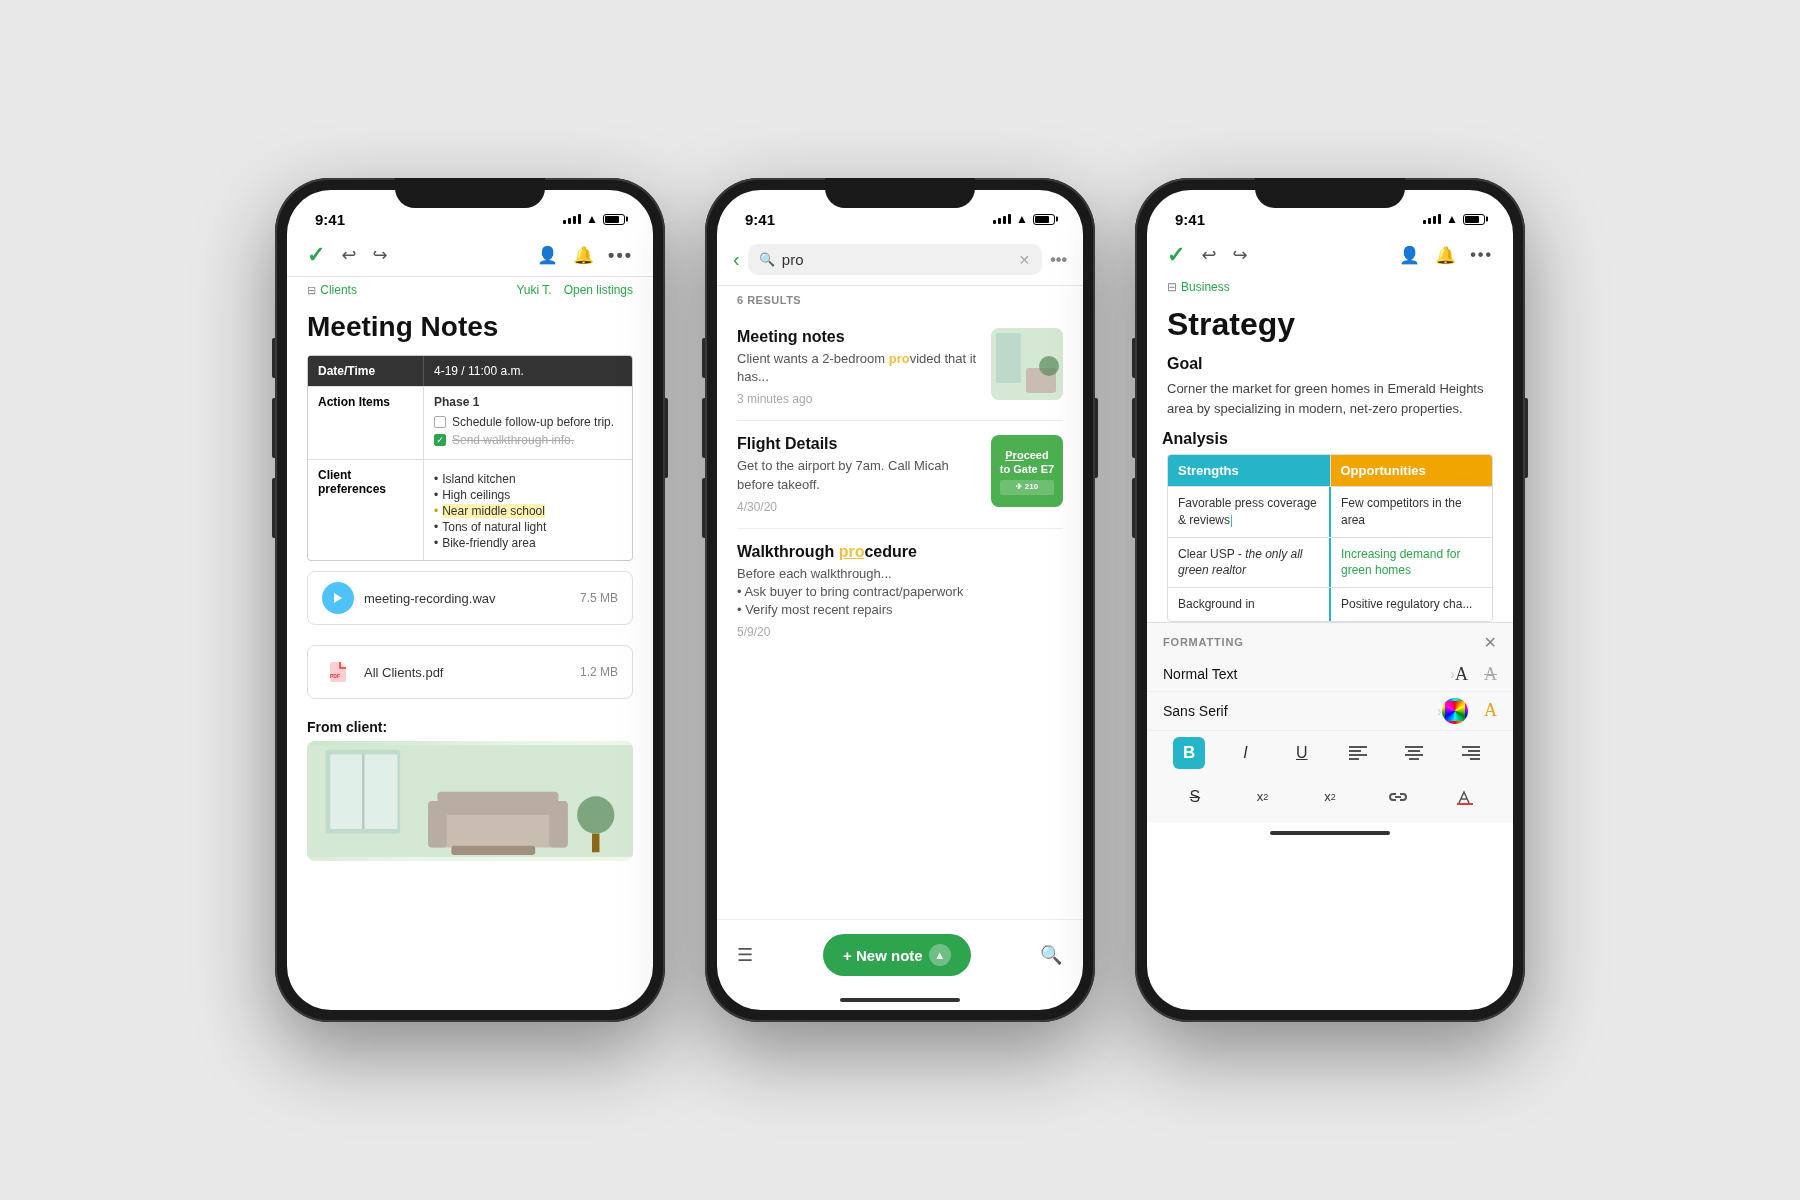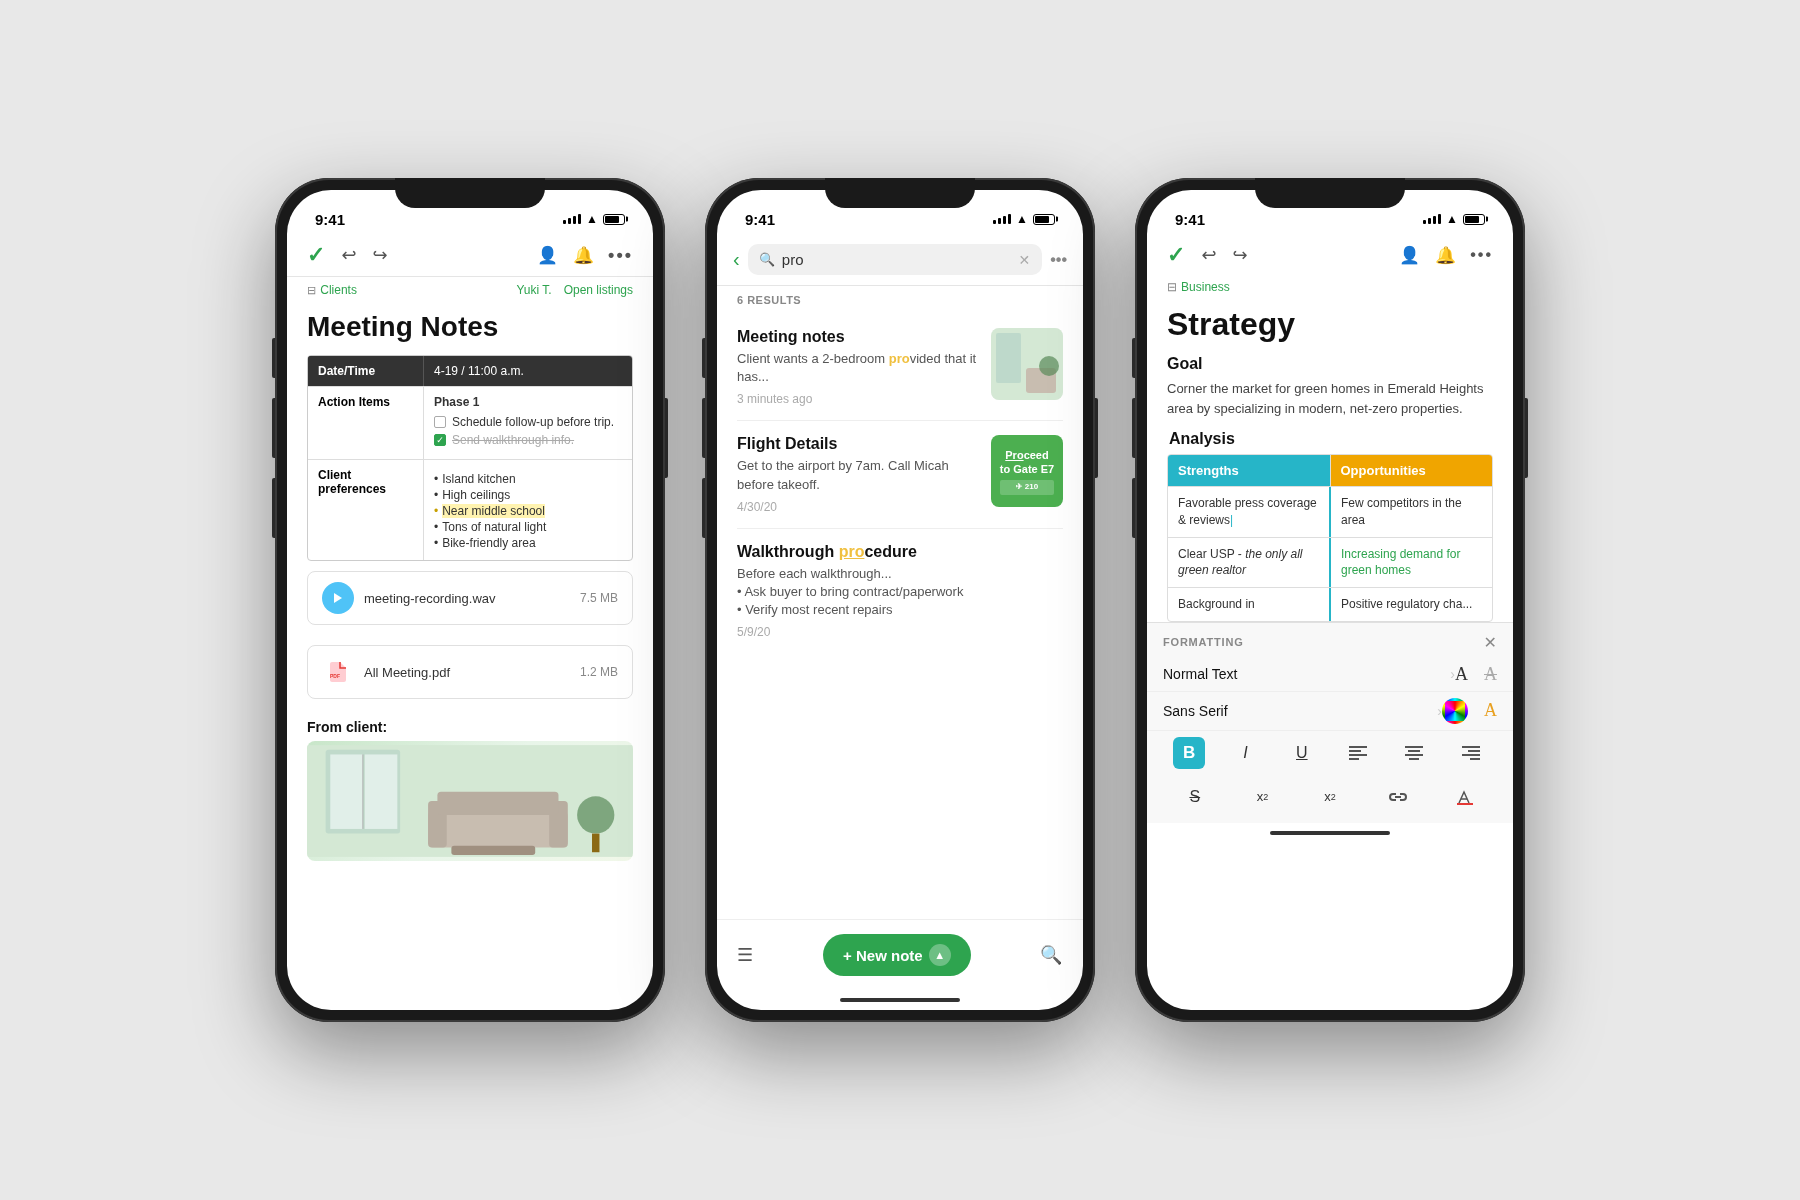--- a/index.html
+++ b/index.html
@@ -328,21 +328,21 @@
       flex-shrink: 0;
     }
     .note-body-text {
       padding: 2px 20px 8px;
       font-size: 13px;
       color: #444;
       line-height: 1.5;
       flex-shrink: 0;
     }
     .analysis-title {
-      padding: 4px 22px 6px;
+      padding: 4px 15px 6px;
       font-size: 16px;
       font-weight: 700;
       color: #111;
       flex-shrink: 0;
     }
     .analysis-table {
       margin: 0 20px;
       border: 1px solid #ddd;
       border-radius: 4px;
       overflow: hidden;
@@ -596,21 +596,21 @@
       </div>
       <div class="attachment">
         <div class="attachment-left">
           <div class="attachment-icon" style="color:#e53935;font-size:18px;">
             <svg width="24" height="24" viewBox="0 0 24 24">
               <path d="M14 2H6c-1.1 0-2 .9-2 2v16c0 1.1.9 2 2 2h12c1.1 0 2-.9 2-2V8l-6-6z" fill="#ffcdd2"></path>
               <path d="M14 2v6h6" fill="none" stroke="#e53935" stroke-width="1.5"></path>
               <text x="4" y="18" font-size="5" fill="#e53935" font-weight="bold">PDF</text>
             </svg>
           </div>
-          <span class="attachment-name">All Meeting.pdf</span>
+          <span class="attachment-name">All Clients.pdf</span>
         </div>
         <span class="attachment-size">1.2 MB</span>
       </div>
 
       <div class="from-client">From client:</div>
       <div class="client-image">
         <svg class="room-svg" viewBox="0 0 350 120" xmlns="http://www.w3.org/2000/svg">
           <rect width="350" height="120" fill="#d4e8d4"></rect>
 
           <rect x="20" y="5" width="80" height="90" rx="3" fill="#b8d4c8" opacity="0.7"></rect>

